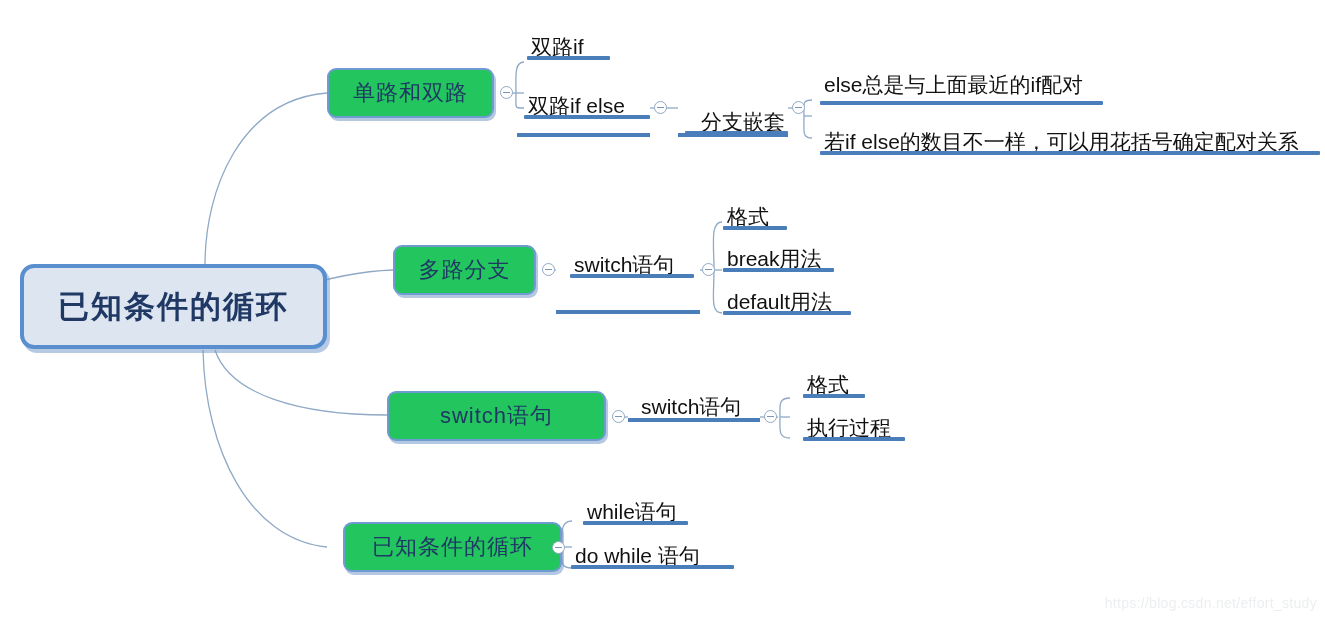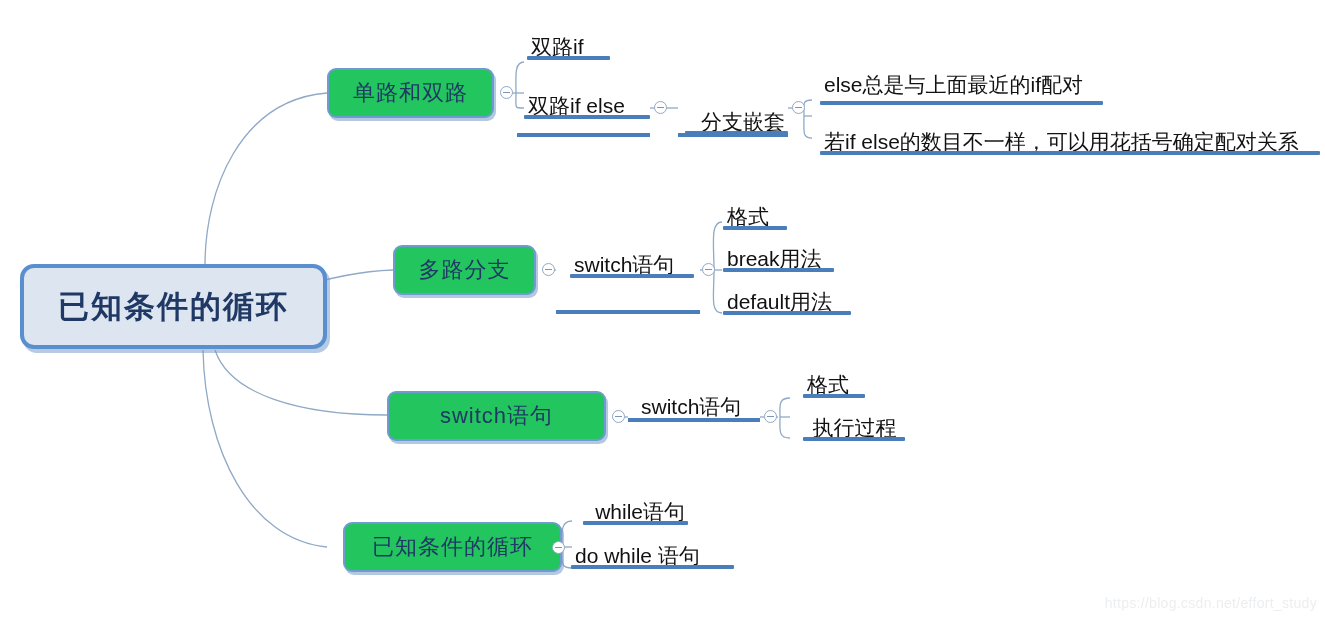--- a/index.html
+++ b/index.html
@@ -215,30 +215,30 @@
 
   <div class="tnode plain s2" style="left:637px; top:383px; width:124px; height:37px;">
     <span class="txt">switch语句</span>
   </div>
   <div class="toggle" style="left:764px; top:410px;"></div>
 
   <div class="tnode underlined s2" style="left:803px; top:360px; width:62px; height:38px;">
     <span class="txt">格式</span>
   </div>
 
-  <div class="tnode underlined s2" style="left:803px; top:403px; width:102px; height:38px;justify-content:center;">
+  <div class="tnode underlined s2" style="left:803px; top:403px; width:102px; height:38px;">
     <span class="txt">执行过程</span>
   </div>
 
   <div class="box branch" style="left:327px; top:522px; width:219px; height:50px;margin-left:16px;">
     <span>已知条件的循环</span>
   </div>
   <div class="toggle" style="left:552px; top:541px;"></div>
 
-  <div class="tnode underlined s2" style="left:583px; top:487px; width:105px; height:38px;justify-content:flex-end;">
+  <div class="tnode underlined s2" style="left:583px; top:487px; width:105px; height:38px;">
     <span class="txt">while语句</span>
   </div>
 
   <div class="tnode underlined s2" style="left:571px; top:531px; width:163px; height:38px;">
     <span class="txt">do while 语句</span>
   </div>
 
   <div class="watermark">https://blog.csdn.net/effort_study</div>
 
 </div>

